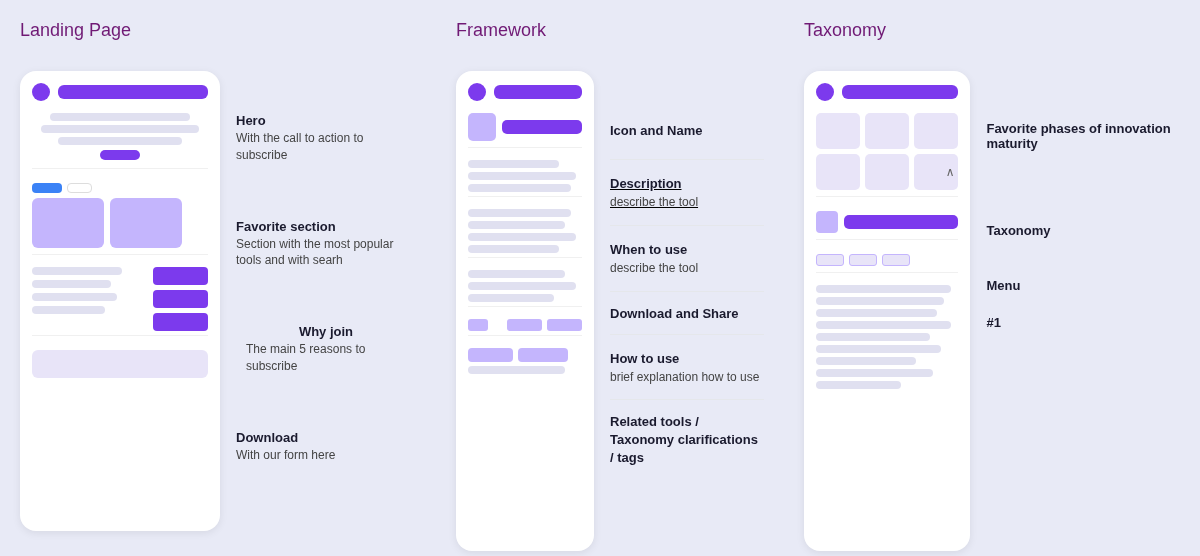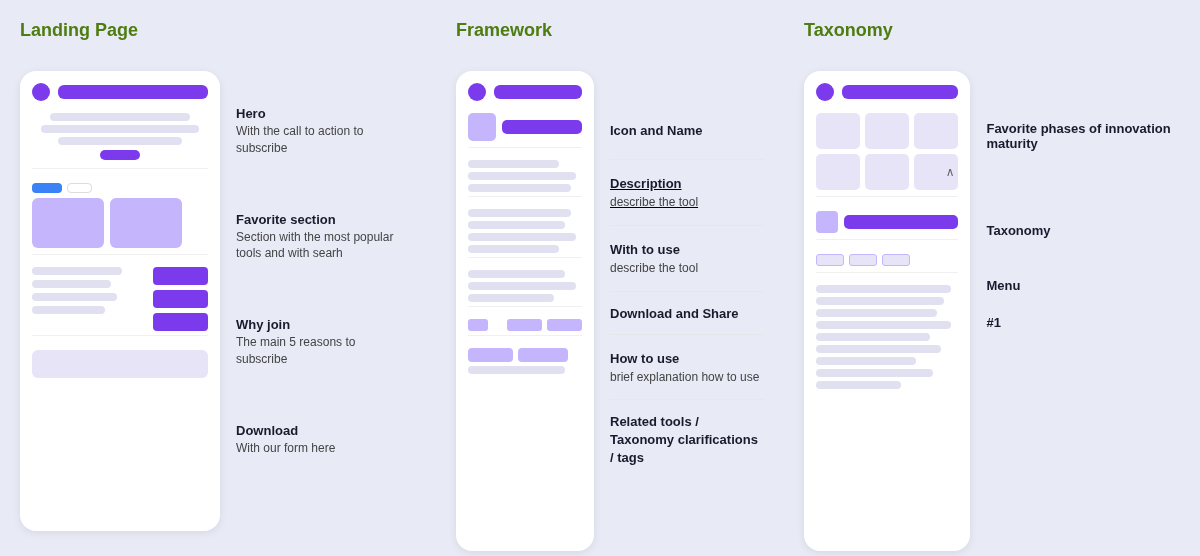--- a/index.html
+++ b/index.html
@@ -22,22 +22,22 @@
     }
 
     .section {
       display: flex;
       flex-direction: column;
       gap: 0;
     }
 
     .section-title {
       font-size: 18px;
-      font-weight: 700;
-      color: #4d7c0f;
+      font-weight: 400;
+      color: #701a75;
       margin-bottom: 30px;
     }
 
     
     .phone {
       background: white;
       border-radius: 16px;
       padding: 12px;
       width: 200px;
       min-height: 460px;
@@ -194,29 +194,29 @@
             <div style="height:18px;width:55px;border-radius:4px;background:#7c3aed;"></div>
           </div>
         </div>
 
         <div style="padding:6px 0;">
           <div style="height:28px;width:100%;border-radius:6px;background:#e8e4f8;"></div>
         </div>
       </div>
 
       <div class="labels-col">
-        <div class="label-item" style="margin-top:25px;margin-bottom:55px;">
+        <div class="label-item" style="margin-top:32px;margin-bottom:55px;">
           <span class="label-title">Hero</span>
           <span class="label-desc">With the call to action to subscribe</span>
         </div>
         <div class="label-item" style="margin-bottom:55px;">
           <span class="label-title">Favorite section</span>
           <span class="label-desc">Section with the most popular tools and with searh</span>
         </div>
-        <div class="label-item" style="margin-bottom:55px;">
+        <div class="label-item" style="margin-bottom:55px;align-items:center;">
           <span class="label-title">Why join</span>
           <span class="label-desc">The main 5 reasons to subscribe</span>
         </div>
         <div class="label-item">
           <span class="label-title">Download</span>
           <span class="label-desc">With our form here</span>
         </div>
       </div>
     </div>
   </div>
@@ -276,21 +276,21 @@
       <div class="framework-labels">
         <div class="framework-label-item fw-label-divider" style="padding-bottom:20px;">
           <span class="label-title">Icon and Name</span>
         </div>
         <div class="framework-label-item fw-label-divider" style="padding:14px 0;text-decoration:underline;">
           <span class="label-title">Description</span>
           <br>
           <span class="label-desc">describe the tool</span>
         </div>
         <div class="framework-label-item fw-label-divider" style="padding:14px 0;">
-          <span class="label-title">With to use</span>
+          <span class="label-title">When to use</span>
           <br>
           <span class="label-desc">describe the tool</span>
         </div>
         <div class="framework-label-item fw-label-divider" style="padding:12px 0;">
           <span class="label-title">Download and Share</span>
         </div>
         <div class="framework-label-item fw-label-divider" style="padding:14px 0;">
           <span class="label-title">How to use</span>
           <br>
           <span class="label-desc">brief explanation how to use</span>

